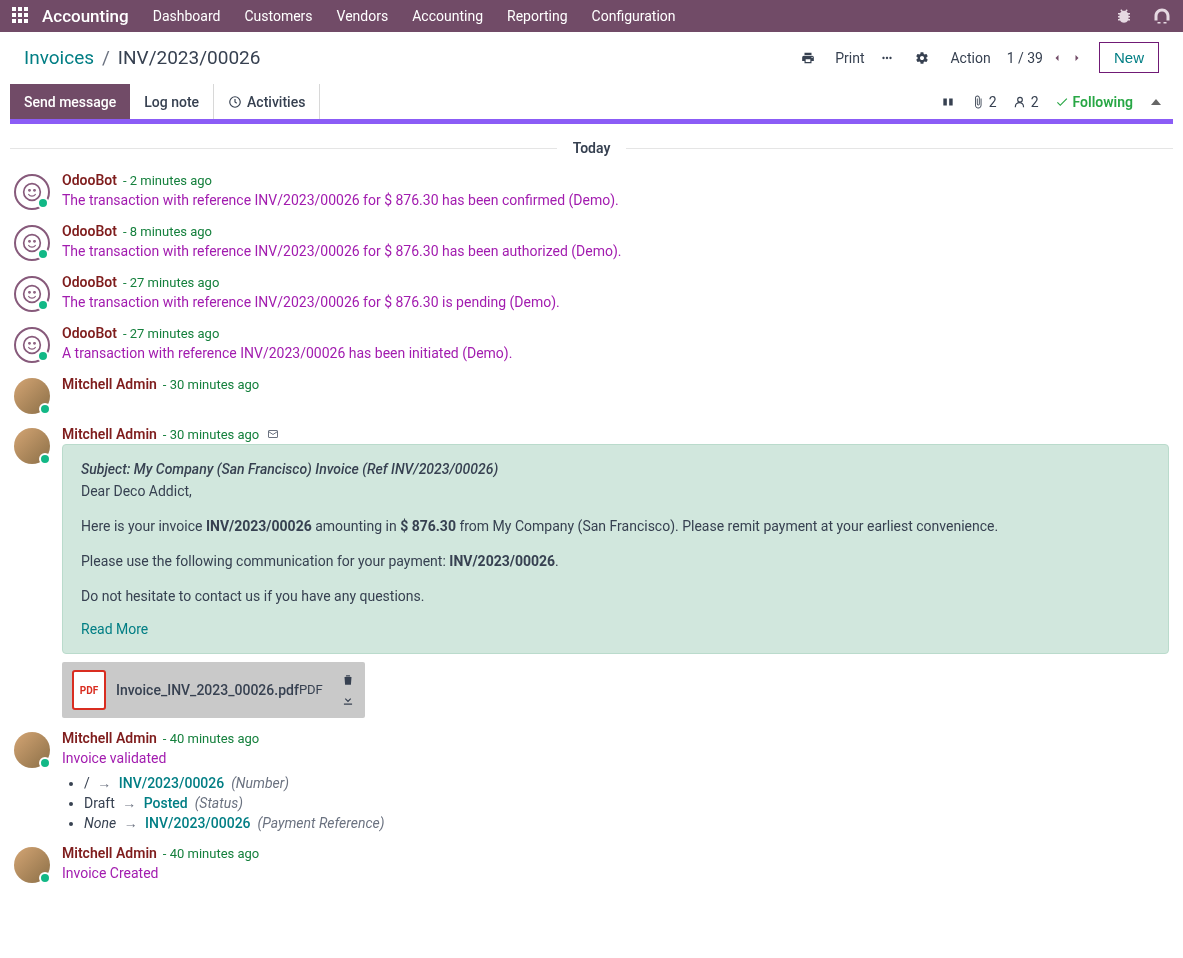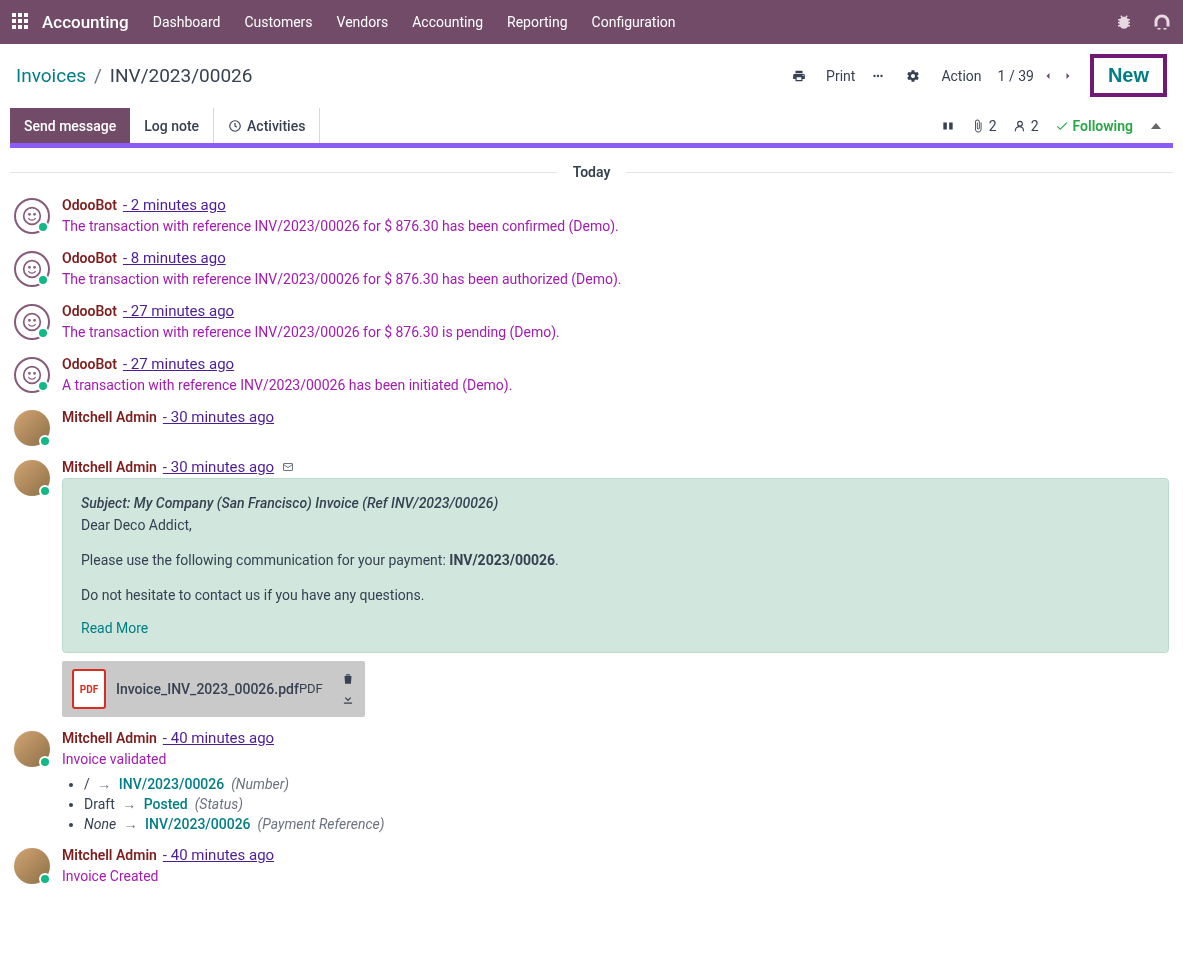--- a/index.html
+++ b/index.html
@@ -1,35 +1,35 @@
 <!DOCTYPE html>
 <html><head>
 <meta charset="utf-8">
 <style>
 * { box-sizing: border-box; margin: 0; padding: 0; }
 body { font-family: -apple-system, BlinkMacSystemFont, "Segoe UI", Roboto, sans-serif; font-size: 14px; color: #374151; background: #fff; width: 1183px; }
-.topbar { background: #714B67; color: #fff; height: 44px; display: flex; align-items: center; padding: 0 12px; }
+.topbar { background: #714B67; color: #fff; height: 32px; display: flex; align-items: center; padding: 0 12px; }
 .apps-icon { width: 18px; height: 18px; display: grid; grid-template-columns: repeat(3,4px); grid-template-rows: repeat(3,4px); gap: 2px; margin-right: 12px; cursor: pointer; }
 .apps-icon span { background: #fff; }
 .brand { font-size: 17px; font-weight: 500; margin-right: 24px; }
 .nav { display: flex; gap: 24px; flex: 1; }
 .nav a { color: #fff; text-decoration: none; font-size: 14px; cursor: pointer; }
 .top-icons { display: flex; gap: 20px; align-items: center; }
 .top-icons svg { fill: #E6D9E2; width: 18px; height: 18px; cursor: pointer; }
-.subhead { display: flex; align-items: center; padding: 10px 16px; border-bottom: 1px solid transparent; }
+.subhead { display: flex; align-items: center; padding: 10px 24px; border-bottom: 1px solid transparent; }
 .bc { font-size: 19px; display: flex; align-items: center; gap: 8px; }
 .bc a { color: #017E84; text-decoration: none; cursor: pointer; }
 .bc .sep { color: #6B7280; }
 .bc .cur { color: #374151; }
 .subhead .spacer { flex: 1; }
 .sub-actions { display: flex; align-items: center; gap: 16px; }
 .sub-actions .ibtn { display: flex; align-items: center; gap: 20px; cursor: pointer; color: #374151; font-size: 14px; }
 .pager { display: flex; align-items: center; gap: 8px; }
 .pager svg { width: 12px; height: 12px; fill: #714B67; cursor: pointer; }
-.new-btn { border: 4px solid #701a75; color: #017E84; background: #fff; padding: 6px 14px; font-size: 20px; cursor: pointer; font-weight: bold; }
+.new-btn { border: 1px solid #701a75; color: #017E84; background: #fff; padding: 6px 14px; font-size: 15px; cursor: pointer; }
 .msgbar { display: flex; align-items: center; border-bottom: 5px solid #8b5cf6; height: 40px; margin: 0 10px; }
 .tabbtn { height: 100%; display: flex; align-items: center; padding: 0 14px; font-size: 14px; cursor: pointer; border-right: 1px solid #D8D8D8; }
 .tabbtn.primary { background: #714B67; color: #fff; border: none; font-weight: 500; }
 .tabbtn.plain { color: #374151; font-weight: 500; background: #fff; }
 .tabbtn.plain:last-of-type { border-right: 1px solid #D8D8D8; }
 .msgbar .spacer { flex: 1; }
 .msgbar .right { display: flex; align-items: center; gap: 16px; padding-right: 12px; }
 .msgbar .right .grp { display: flex; align-items: center; gap: 4px; cursor: pointer; }
 .following { color: #28A745; font-weight: 600; display: flex; align-items: center; gap: 4px; }
 .caret-up { width: 0; height: 0; border-left: 5px solid transparent; border-right: 5px solid transparent; border-bottom: 6px solid #666; margin-left: 2px; cursor: pointer; }
@@ -39,21 +39,21 @@
 .date-sep .txt { padding: 0 16px; font-weight: 600; color: #374151; }
 .msg { display: flex; gap: 12px; padding: 6px 4px; }
 .avatar { width: 36px; height: 36px; border-radius: 50%; flex-shrink: 0; position: relative; margin-top: 2px; }
 .avatar .dot { position: absolute; bottom: -1px; right: -1px; width: 12px; height: 12px; border-radius: 50%; background: #12B886; border: 2px solid #fff; }
 .avatar.bot { background: #fff; border: 2px solid #875A7B; display: flex; align-items: center; justify-content: center; }
 .avatar.bot svg { width: 20px; height: 20px; }
 .avatar.user { background: linear-gradient(135deg,#d4a574,#8b6f47); }
 .mbody { flex: 1; }
 .mhead { display: flex; align-items: center; gap: 6px; margin-bottom: 2px; }
 .mhead .author { font-weight: 600; color: #7f1d1d; }
-.mhead .time { color: #4c1d95; font-size: 15px; text-decoration: underline; }
+.mhead .time { color: #15803d; font-size: 13px; }
 .mhead .env { width: 16px; height: 12px; }
 .mtext { color: #a21caf; line-height: 1.5; }
 ul.changes { list-style: disc; padding-left: 22px; margin-top: 4px; }
 ul.changes li { padding: 2px 0; }
 .old { color: #374151; }
 .arrow { color: #6B7280; margin: 0 4px; }
 .new { color: #017E84; font-weight: 500; }
 .field { color: #6B7280; font-style: italic; }
 .email-card { background: #D1E7DD; border: 1px solid #BADBCC; border-radius: 4px; padding: 16px 18px; }
 .email-card .subj { font-style: italic; font-weight: 500; margin-bottom: 4px; }
@@ -274,20 +274,23 @@
         <span class="time">- 30 minutes ago</span>
         <svg class="env" viewBox="0 0 24 24" fill="none" stroke="#6B7280" stroke-width="2">
             <rect x="3" y="5" width="18" height="14" rx="1"></rect>
             <path d="M3 7l9 6 9-6"></path>
           </svg>
       </div>
       <div class="email-card">
         <div class="subj">Subject: My Company (San Francisco) Invoice (Ref INV/2023/00026)</div>
         <p>Dear Deco Addict,</p>
         <p>
+          <span>Here is your invoice </span><b>INV/2023/00026</b><span> amounting in </span><b>$ 876.30</b><span> from My Company (San Francisco). Please remit payment at your earliest convenience.</span>
+        </p>
+        <p>
           <span>Please use the following communication for your payment: </span><b>INV/2023/00026</b><span>.</span>
         </p>
         <p>Do not hesitate to contact us if you have any questions.</p>
         <div class="readmore">Read More</div>
       </div>
       <div class="attach">
         <div class="pdf-ic">PDF</div>
         <div class="info">
           <span class="fname">Invoice_INV_2023_00026.pdf</span>
           <span class="ftype">PDF</span>

